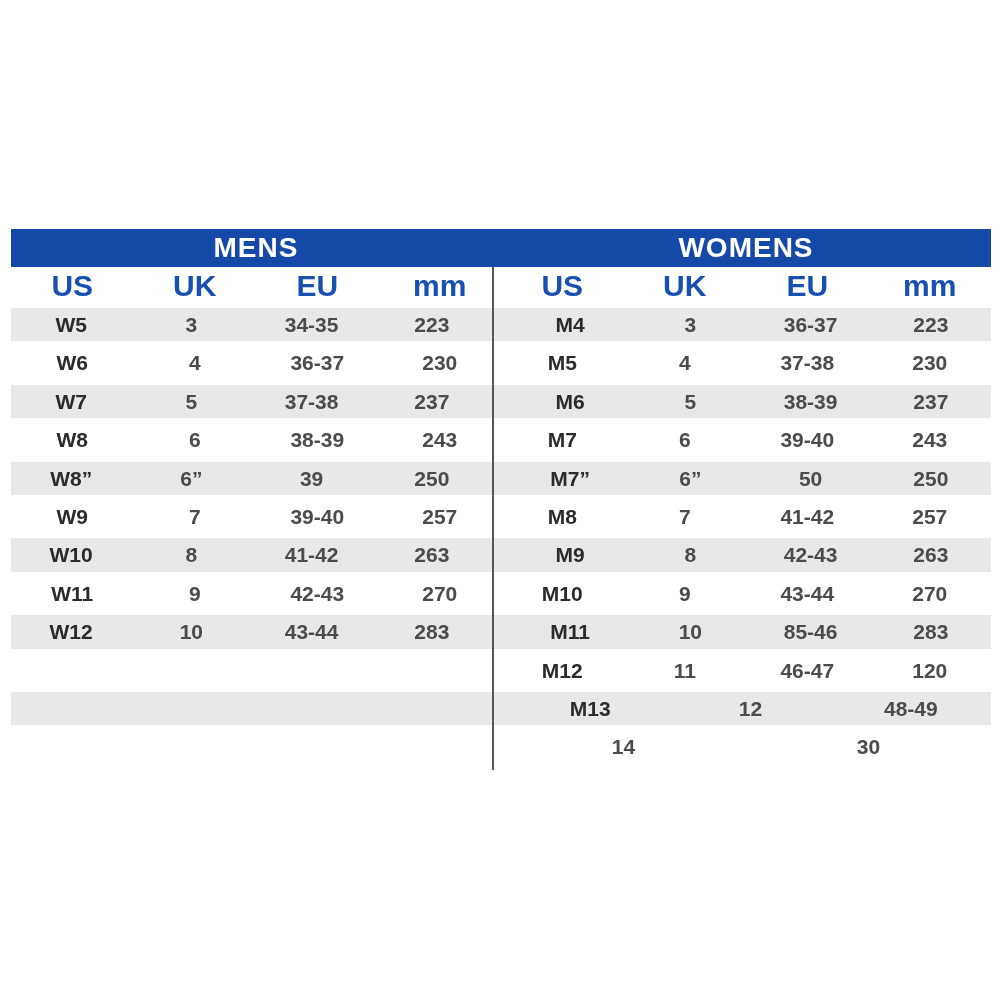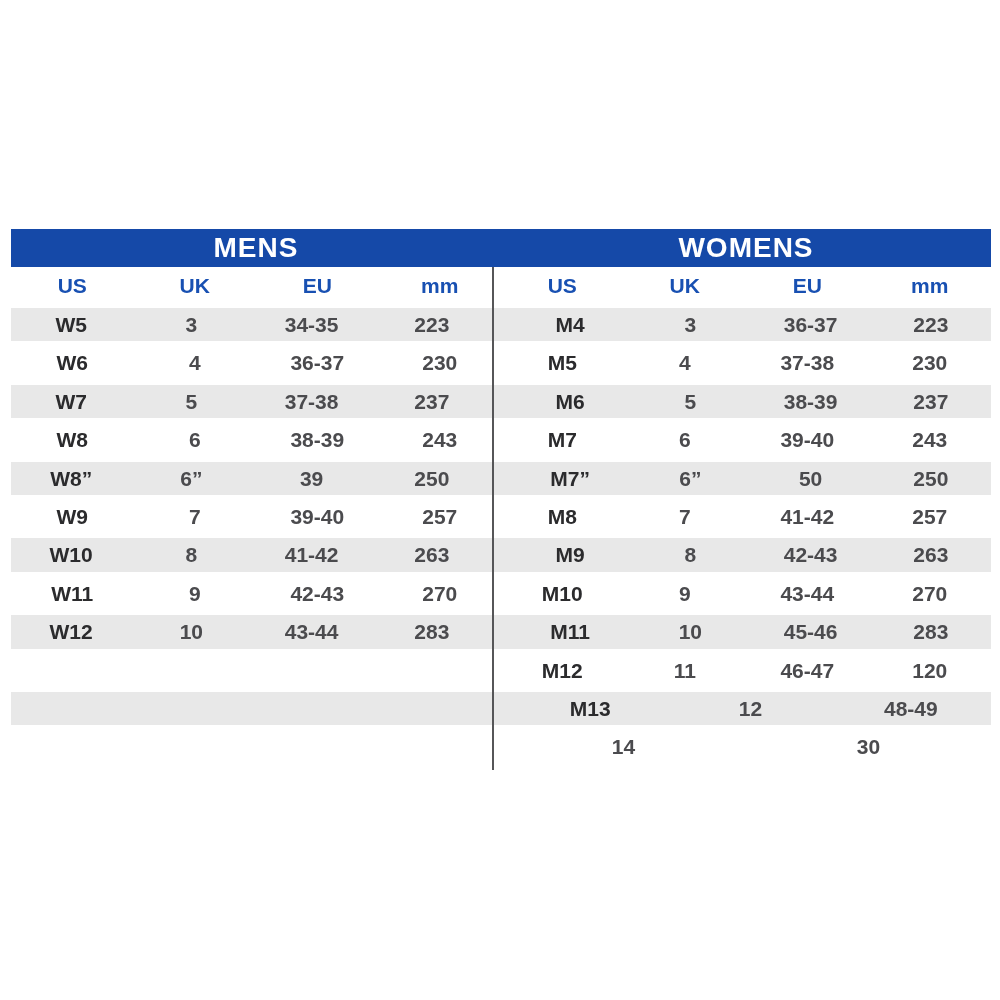--- a/index.html
+++ b/index.html
@@ -50,21 +50,21 @@
   }
   .cell {
     flex: 1 1 25%;
     text-align: center;
     overflow: visible;
     white-space: nowrap;
   }
   .hcell {
     color: var(--head, #1850B2);
     font-weight: bold;
-    font-size: 21px;
+    font-size: 30px;
     line-height: 38px;
   }
   .row {
     display: flex;
     height: 38.4px;
   }
   .row.stripe {
     background: var(--stripe, #E8E8E8);
     box-shadow: inset 0 2px 0 0 #ffffff, inset 0 -3px 0 0 #ffffff;
     gap: 18px;
@@ -229,21 +229,21 @@
         <div class="row stripe">
           <div class="half cells">
             <div class="cell us">W12</div>
             <div class="cell">10</div>
             <div class="cell">43-44</div>
             <div class="cell">283</div>
           </div>
           <div class="half cells">
             <div class="cell us">M11</div>
             <div class="cell">10</div>
-            <div class="cell">45-46</div>
+            <div class="cell">85-46</div>
             <div class="cell">283</div>
           </div>
         </div>
         <div class="row">
           <div class="half cells">
             <div class="cell us"></div>
             <div class="cell"></div>
             <div class="cell"></div>
             <div class="cell"></div>
           </div>

